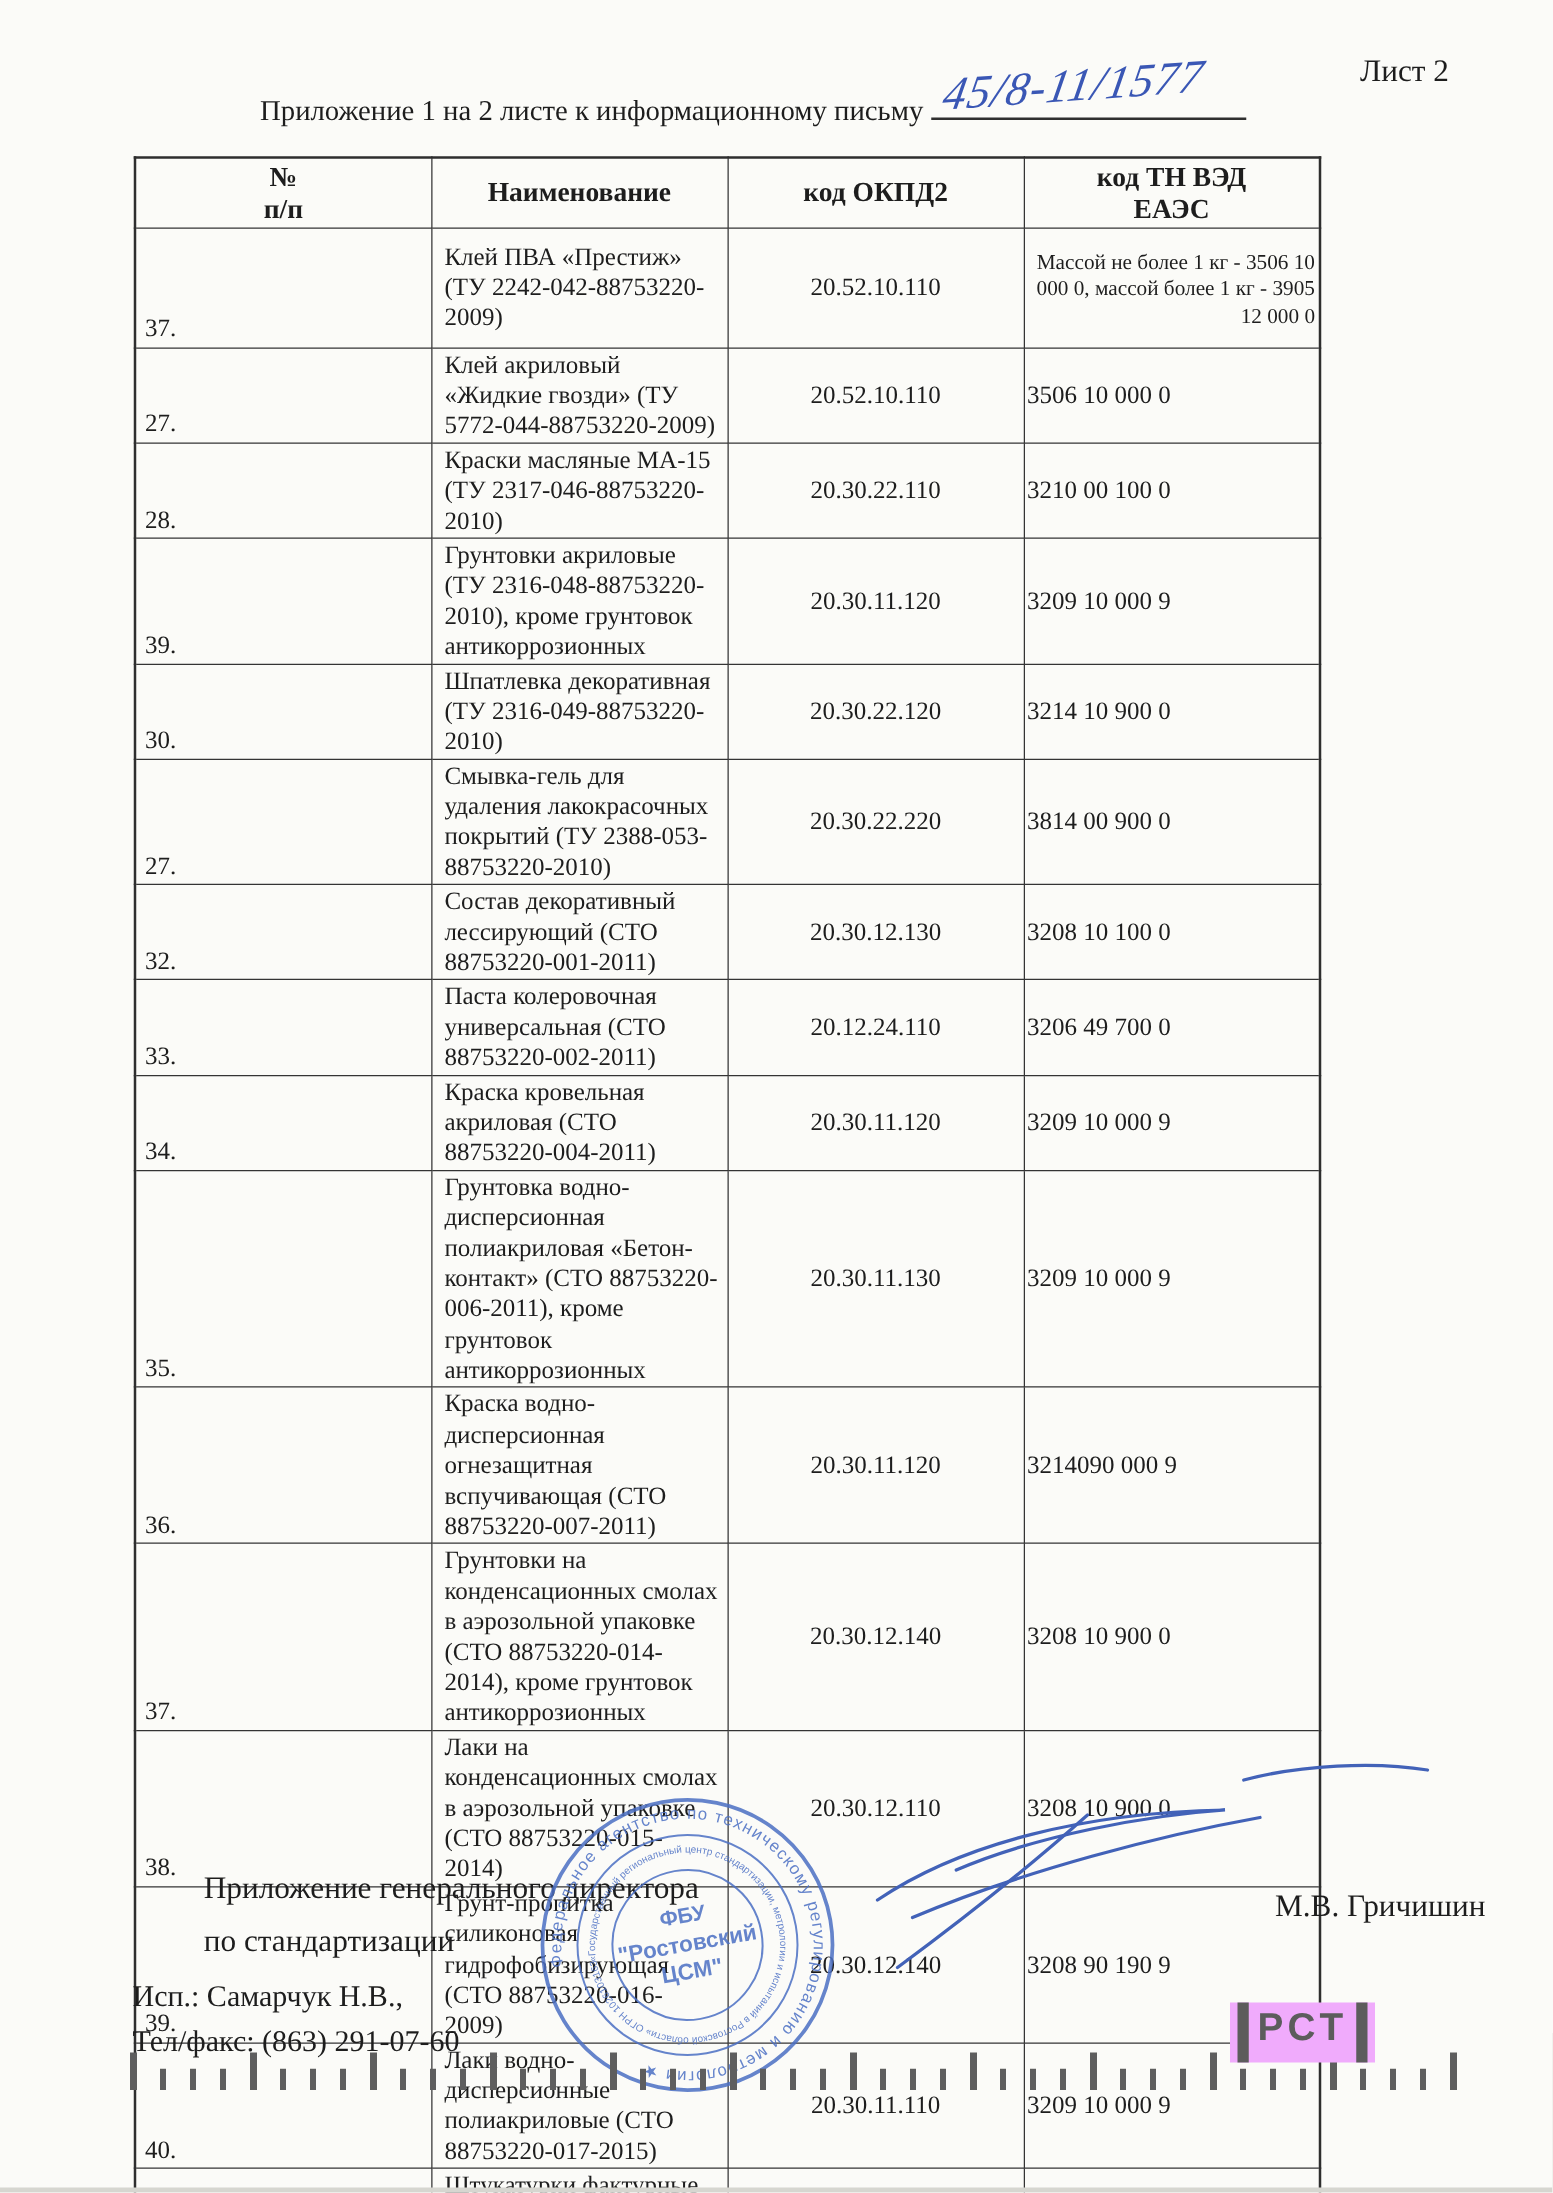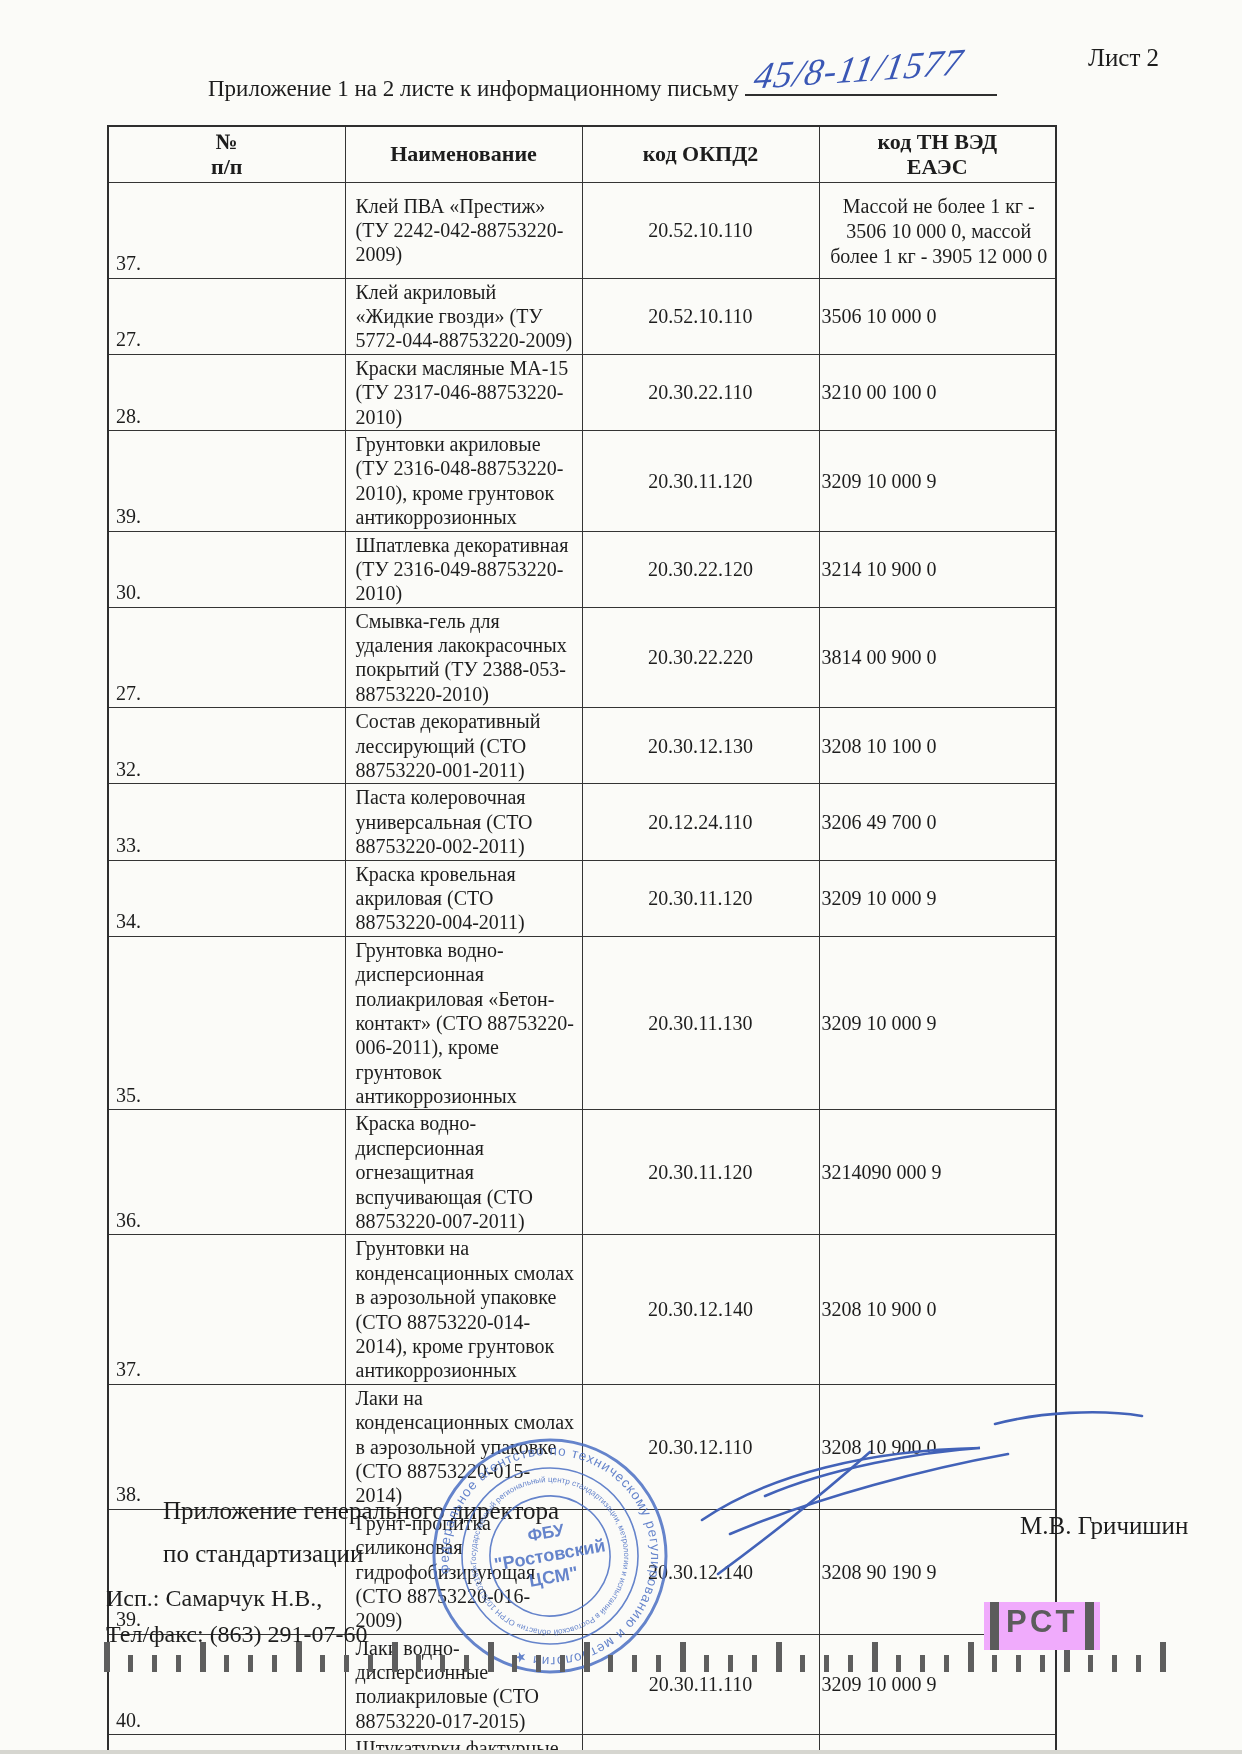--- a/index.html
+++ b/index.html
@@ -35,21 +35,21 @@
   th.wrap{white-space:pre-line;line-height:1.15;}
   tr.head{height:56px;}
   tr.h1{height:27px;}
   tr.h2{height:54px;}
   tr.h3{height:96px;}
   td{font-size:20px;line-height:1.22;overflow:hidden;}
   td.c-num{vertical-align:bottom;text-align:left;padding:0 2px 2px 7px;width:58px;}
   td.c-name{vertical-align:middle;text-align:left;padding:1px 6px 1px 10px;width:600px;}
   td.c-okpd{vertical-align:middle;text-align:center;width:140px;padding:0 2px;}
   td.c-tnved{vertical-align:middle;text-align:left;width:152px;padding:0 2px;}
-  td.c-tnved.small{font-size:20px;text-align:center;line-height:1.25;padding:4px 3px 2px 6px;}
+  td.c-tnved.small{font-size:17px;text-align:right;line-height:1.25;padding:4px 3px 2px 6px;}
   
   .role-block{position:absolute;left:163px;top:1489px;font-size:25px;line-height:1.72;}
   .signer-name{position:absolute;left:1020px;top:1512px;font-size:25px;}
   .executor-block{position:absolute;left:106px;top:1580px;font-size:24px;line-height:1.5;}
   .stamp{position:absolute;left:428px;top:1434px;width:244px;height:244px;opacity:.85;transform:rotate(-10deg);}
   .signature{position:absolute;left:690px;top:1402px;width:480px;height:180px;}
   
   .ruler{position:absolute;left:104px;top:1642px;width:1062px;height:30px;}
   .ruler .ticks-tall{position:absolute;left:0;top:0;width:100%;height:30px;
     background:repeating-linear-gradient(90deg,#5e5e5e 0 6px,transparent 6px 96px);}

